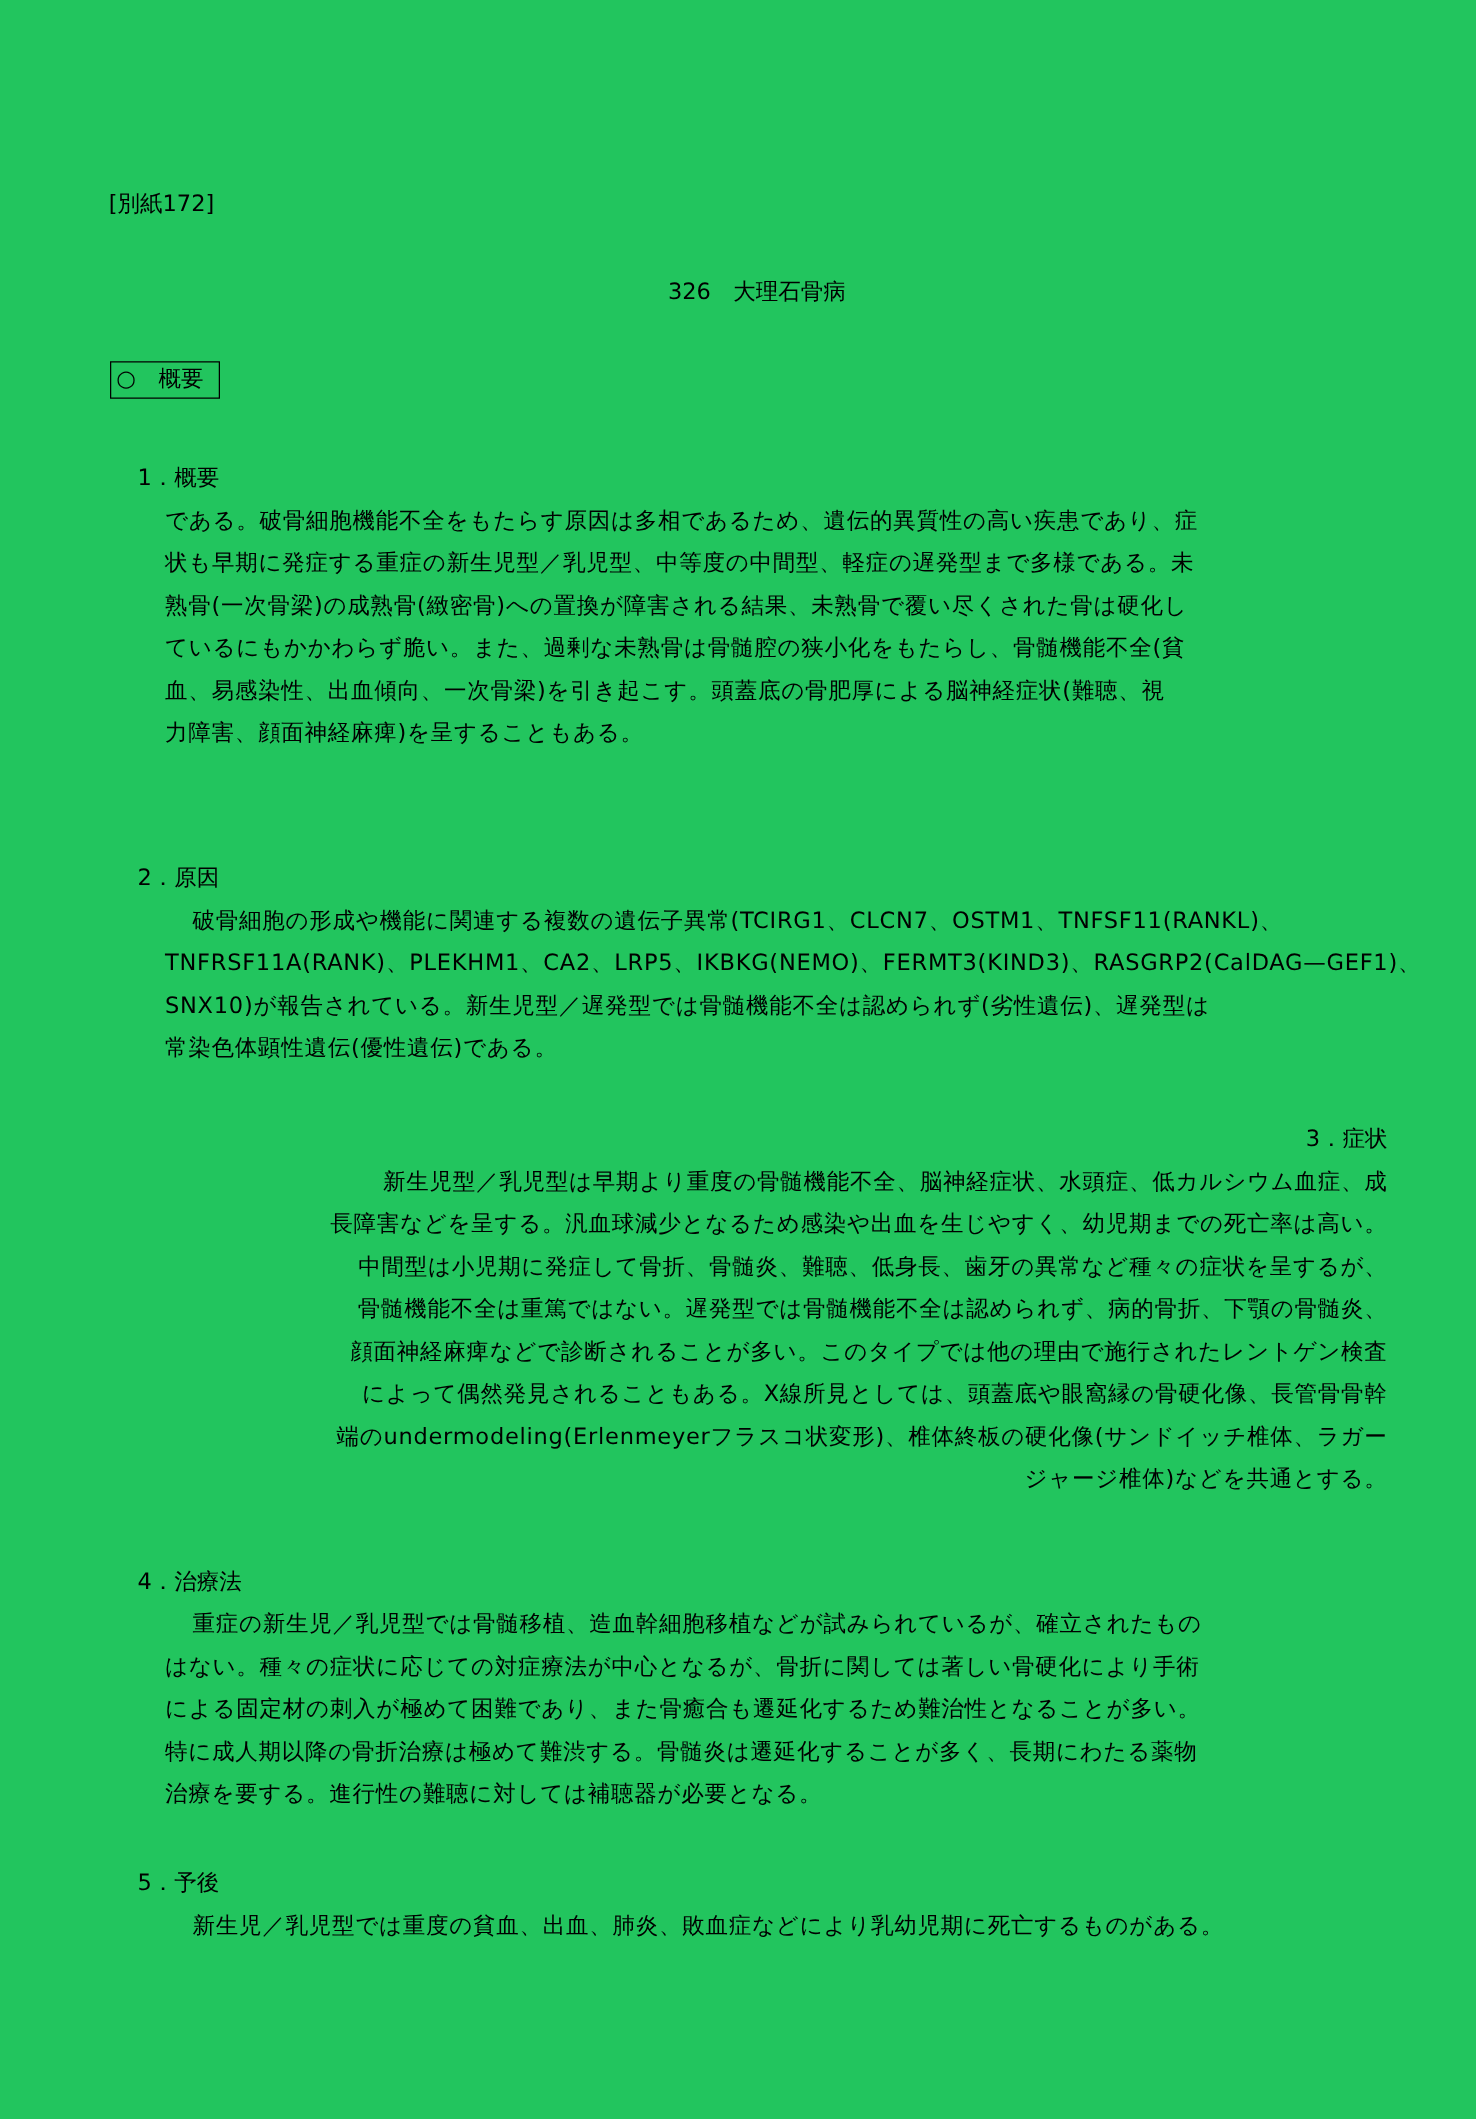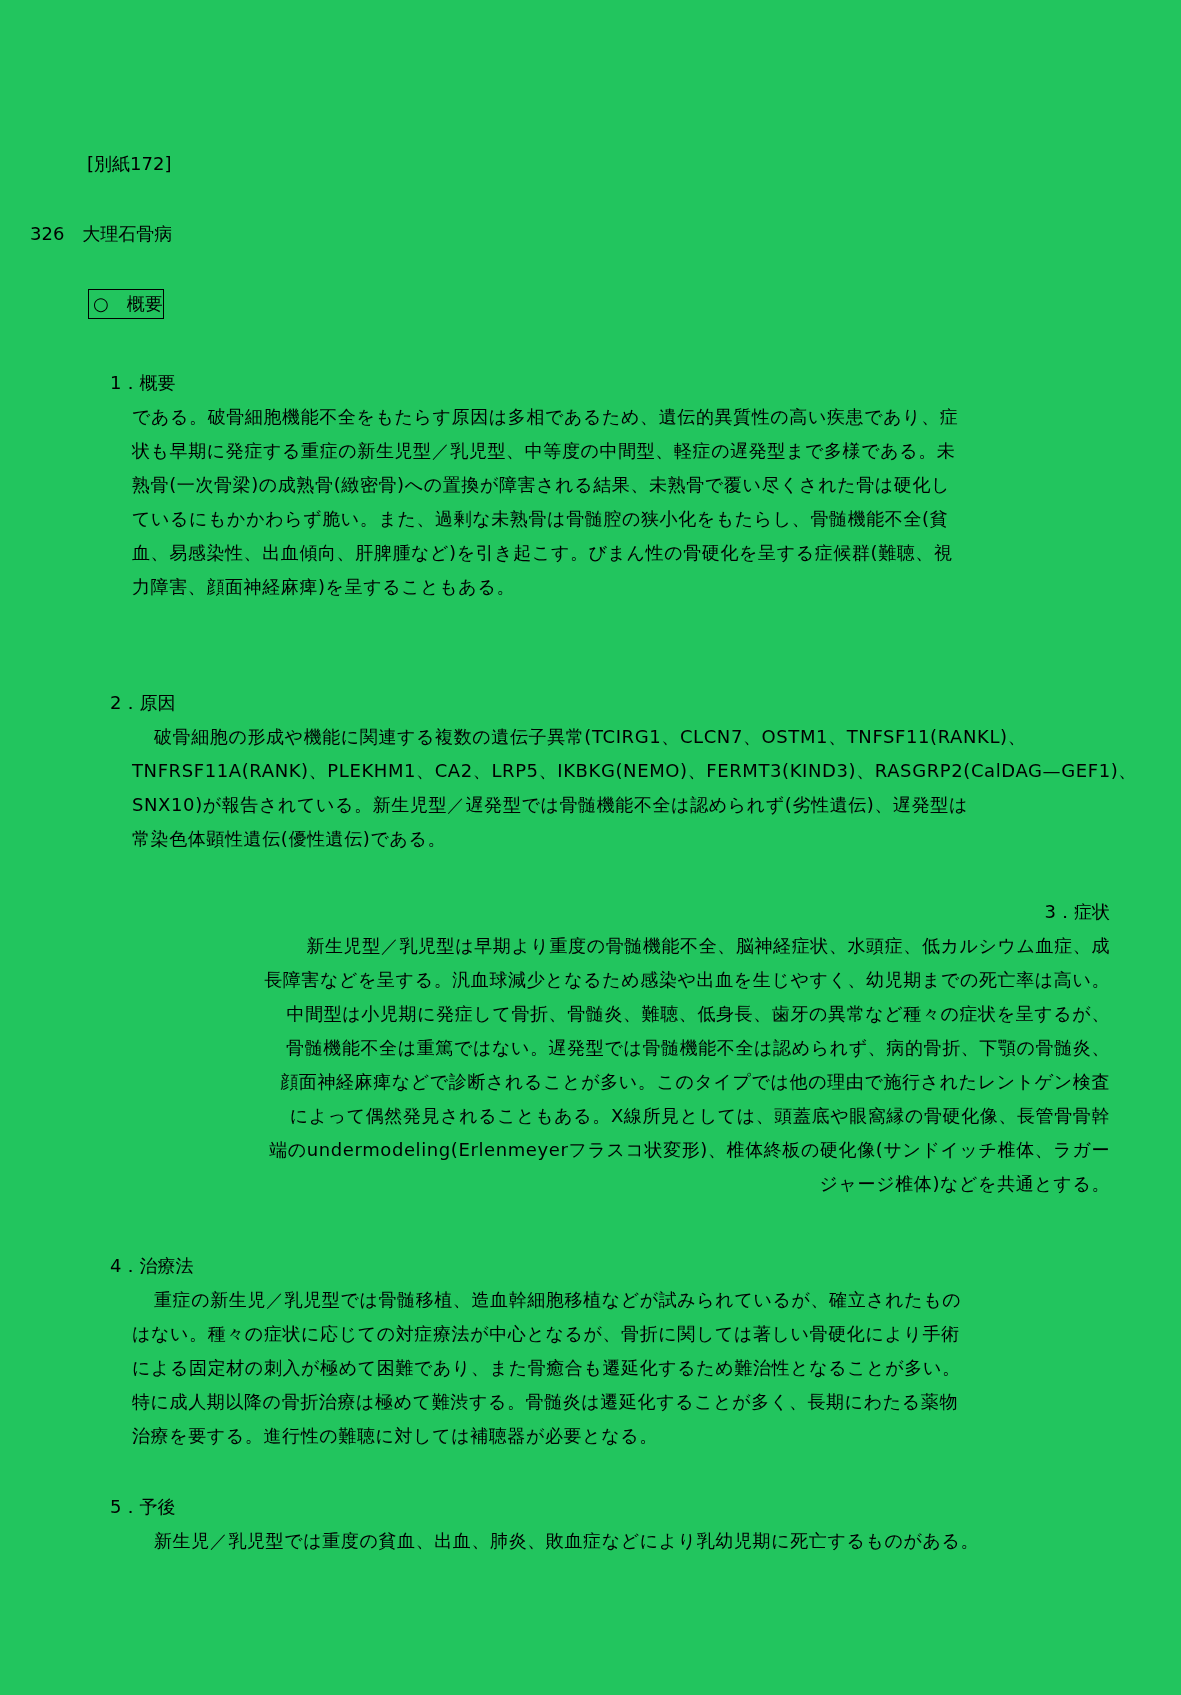--- a/index.html
+++ b/index.html
@@ -29,32 +29,32 @@
       top: 152px;
       font-size: 18px;
       line-height: 24px;
       white-space: nowrap;
     }
     .title {
       position: absolute;
       left: 0;
       top: 221px;
       width: 1181px;
-      text-align: left;
+      text-align: center;
       font-size: 18px;
       line-height: 26px;
       white-space: nowrap;
       padding-left: 30px;
       box-sizing: border-box;
     }
     .boxed-heading {
       position: absolute;
       left: 88px;
       top: 289px;
-      width: 76px;
+      width: 88px;
       height: 30px;
       border: 1.5px solid #000;
       box-sizing: border-box;
       font-size: 18px;
       line-height: 27px;
       white-space: nowrap;
       padding-left: 4px;
     }
     .section {
       position: absolute;
@@ -90,21 +90,21 @@
   <div class="title">326　大理石骨病</div>
 
   <div class="boxed-heading">○　概要</div>
 
   <div class="section" style="top:353px;">
     <div class="sec-heading">1．概要</div>
     <div class="sec-line">である。破骨細胞機能不全をもたらす原因は多相であるため、遺伝的異質性の高い疾患であり、症</div>
     <div class="sec-line">状も早期に発症する重症の新生児型／乳児型、中等度の中間型、軽症の遅発型まで多様である。未</div>
     <div class="sec-line">熟骨(一次骨梁)の成熟骨(緻密骨)への置換が障害される結果、未熟骨で覆い尽くされた骨は硬化し</div>
     <div class="sec-line">ているにもかかわらず脆い。また、過剰な未熟骨は骨髄腔の狭小化をもたらし、骨髄機能不全(貧</div>
-    <div class="sec-line">血、易感染性、出血傾向、肝脾腫など)を引き起こす。びまん性の骨硬化を呈する症候群(難聴、視</div>
+    <div class="sec-line">血、易感染性、出血傾向、一次骨梁)を引き起こす。頭蓋底の骨肥厚による脳神経症状(難聴、視</div>
     <div class="sec-line">力障害、顔面神経麻痺)を呈することもある。</div>
   </div>
 
   <div class="section" style="top:673px;">
     <div class="sec-heading">2．原因</div>
     <div class="sec-line first">破骨細胞の形成や機能に関連する複数の遺伝子異常(TCIRG1、CLCN7、OSTM1、TNFSF11(RANKL)、</div>
     <div class="sec-line">TNFRSF11A(RANK)、PLEKHM1、CA2、LRP5、IKBKG(NEMO)、FERMT3(KIND3)、RASGRP2(CalDAG—GEF1)、</div>
     <div class="sec-line">SNX10)が報告されている。新生児型／遅発型では骨髄機能不全は認められず(劣性遺伝)、遅発型は</div>
     <div class="sec-line">常染色体顕性遺伝(優性遺伝)である。</div>
   </div>

